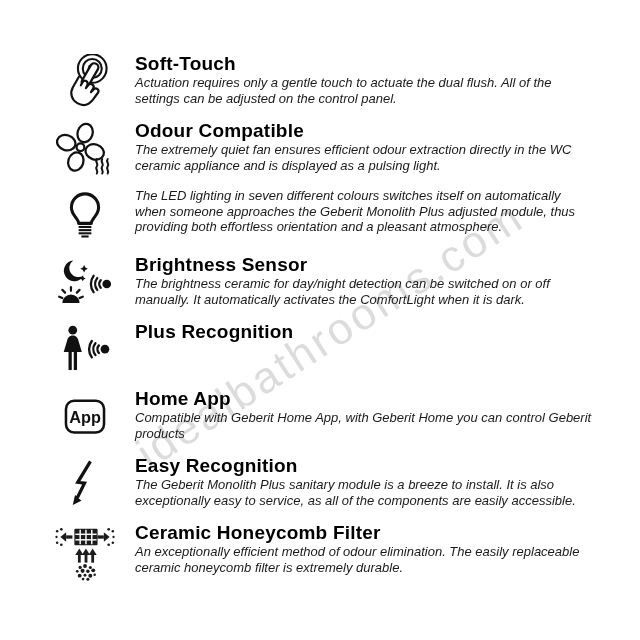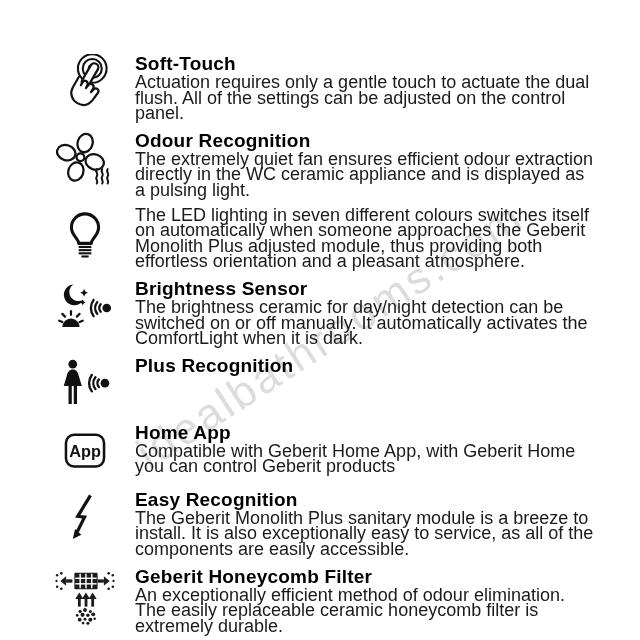--- a/index.html
+++ b/index.html
@@ -51,23 +51,24 @@
   .txt h3{
     margin:0 0 2px 0;
     font-size:19px;
     line-height:19px;
     font-weight:700;
     color:#000;
     letter-spacing:.2px;
   }
   .txt p{
     margin:0;
-    font-size:18px;
+    font-size:13px;
     line-height:15.6px;
     color:#1a1a1a;
+    font-style:italic;
   }
 </style>
 </head>
 <body>
 
 <div class="sheet">
 
   <div class="watermark">idealbathrooms.com</div>
 
   <div class="features">
@@ -101,21 +102,21 @@
             <circle cx="27" cy="29" r="4.3" fill="#fff"></circle>
           </g>
           <g fill="none" stroke="#111" stroke-width="2.2" stroke-linecap="round">
             <path d="M45 42 c-2.5 3 2.5 5 0 8 c-2.5 3 2.5 5 0 8"></path>
             <path d="M51 42 c-2.5 3 2.5 5 0 8 c-2.5 3 2.5 5 0 8"></path>
             <path d="M57 42 c-2.5 3 2.5 5 0 8 c-2.5 3 2.5 5 0 8"></path>
           </g>
         </svg>
       </div>
       <div class="txt">
-        <h3>Odour Recognition</h3>
+        <h3>Odour Compatible</h3>
         <p>The extremely quiet fan ensures efficient odour extraction directly in the WC ceramic appliance and is displayed as a pulsing light.</p>
       </div>
     </div>
 
     <div class="item">
       <div class="icon">
         <svg width="58" height="58" viewBox="0 0 64 64">
           <path d="M32 6.5 c8.3 0 15 6.7 15 15 c0 5.5 -3 8.6 -5.5 12 c-1.5 2 -2.5 3.5 -2.5 5.5 h-14 c0 -2 -1 -3.5 -2.5 -5.5 C20 30.1 17 27 17 21.5 c0 -8.3 6.7 -15 15 -15 z" fill="#fff" stroke="#111" stroke-width="3.4" stroke-linejoin="round"></path>
           <g stroke="#111" stroke-width="2.3">
             <line x1="25" y1="43" x2="39" y2="43"></line>
@@ -250,19 +251,19 @@
               <circle cx="26.5" cy="54.5" r="2"></circle>
               <circle cx="32" cy="54" r="1.5"></circle>
             <circle cx="37.5" cy="54.5" r="2.1"></circle>
               <circle cx="42" cy="53.5" r="1.3"></circle>
               <circle cx="30" cy="58" r="1.4"></circle>
             <circle cx="35" cy="58.2" r="1.6"></circle>
           </g>
         </svg>
       </div>
       <div class="txt">
-        <h3>Geberit Honeycomb Filter</h3>
+        <h3>Ceramic Honeycomb Filter</h3>
         <p>An exceptionally efficient method of odour elimination. The easily replaceable ceramic honeycomb filter is extremely durable.</p>
       </div>
     </div>
 
   </div>
 </div>
 
 </body></html>

